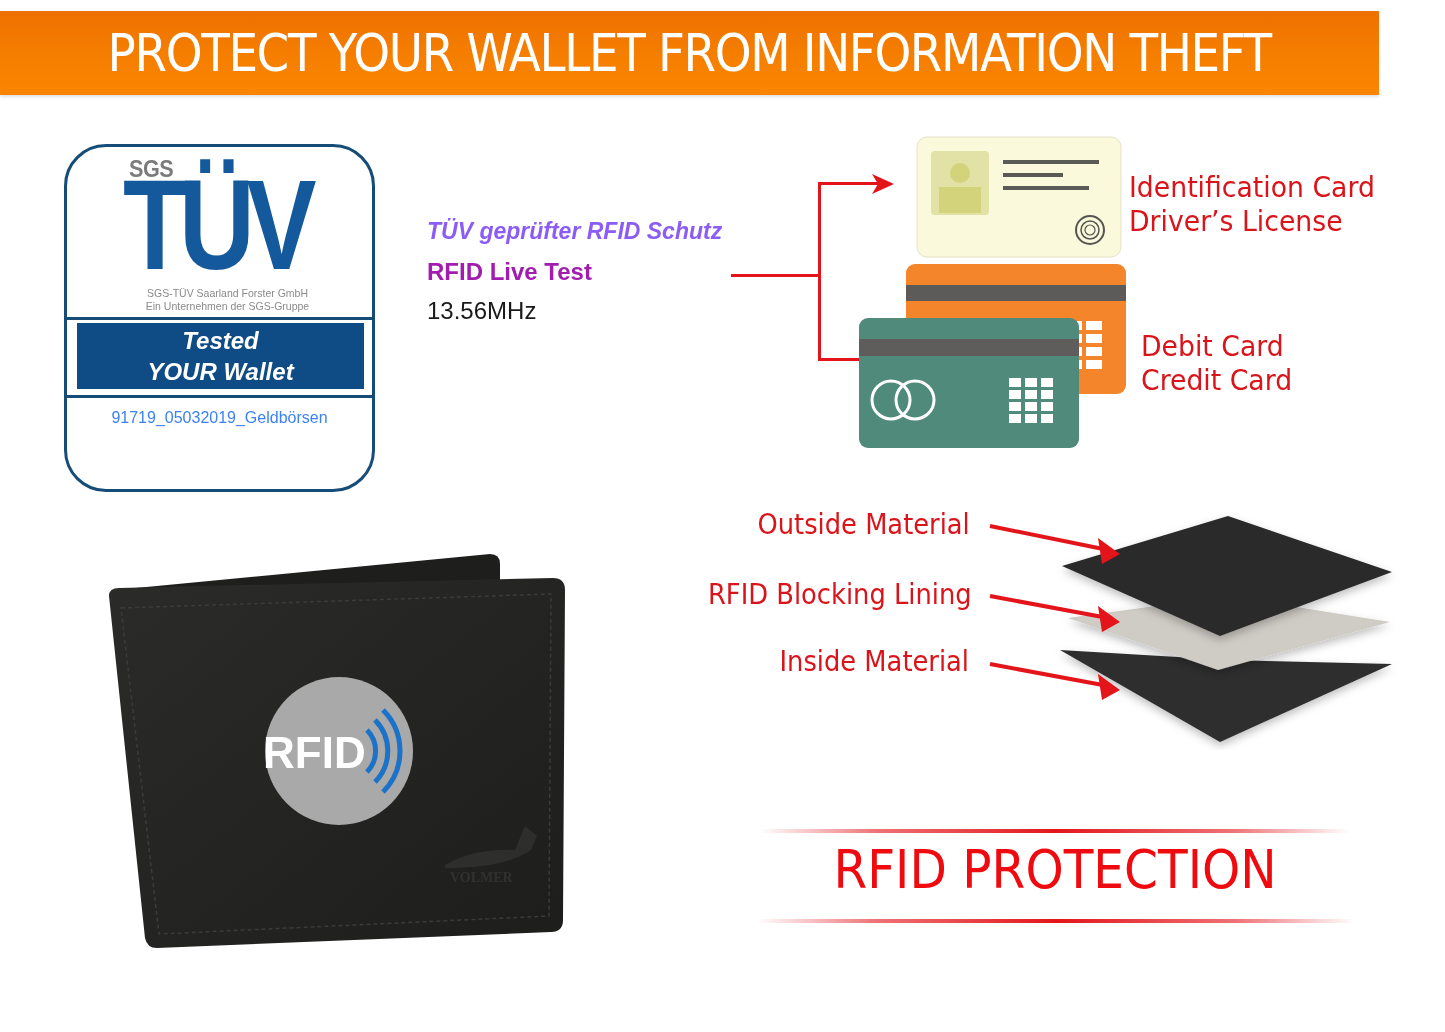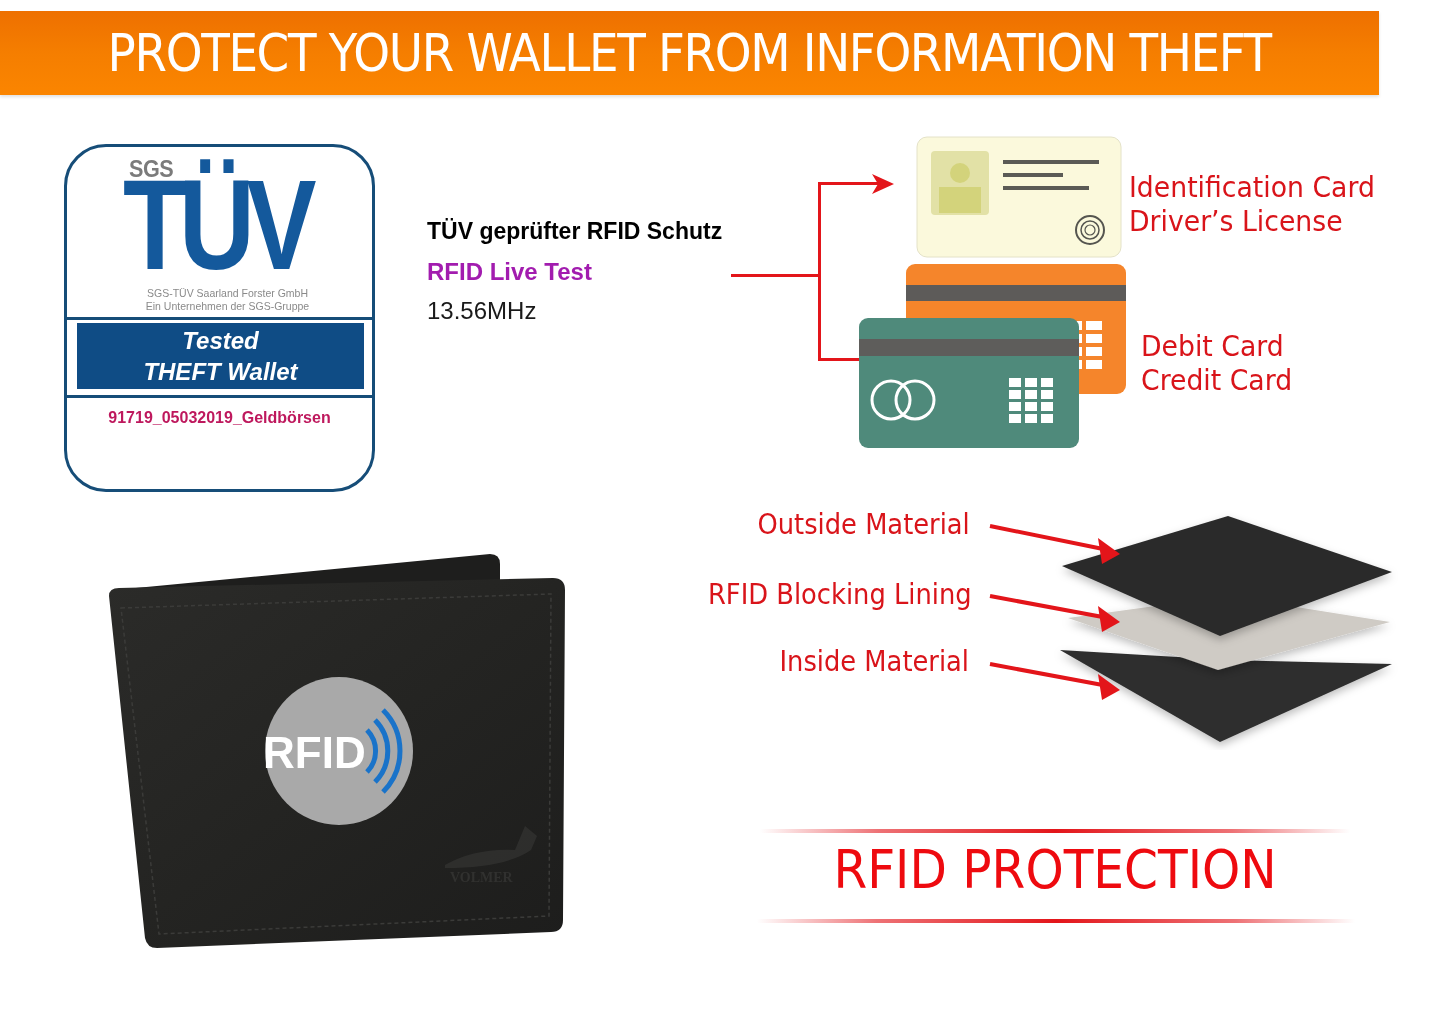--- a/index.html
+++ b/index.html
@@ -23,25 +23,25 @@
     border: 3px solid #164d78; border-radius: 42px; background: #fff; overflow: hidden;
   }
   .badge-sgs { position: absolute; left: 62px; top: 8px; font-weight: bold; font-size: 24px; color: #7b7b7b; letter-spacing: -0.5px; transform: scaleX(0.9); transform-origin: left; }
   .badge-tuv { position: absolute; left: 56px; top: 14px; font-weight: bold; font-size: 128px; color: #14599c; letter-spacing: -10px; line-height: 1; transform: scaleX(0.82); transform-origin: left; }
   .badge-small { position: absolute; left: 0; width: 100%; text-align: center; font-size: 10.5px; color: #8a8a8a; padding-left: 16px; }
   .badge-divider { position: absolute; left: 0; width: 100%; height: 3px; background: #164d78; }
   .badge-box {
     position: absolute; left: 10px; top: 176px; width: 287px; height: 66px; background: #0f4c85;
     color: #fff; text-align: center; font-weight: bold; font-size: 24px; line-height: 31px; padding-top: 2px; font-style: italic;
   }
-  .badge-code { position: absolute; left: 0; top: 262px; width: 100%; text-align: center; font-weight: bold; font-size: 16px; color: #be185d; }
+  .badge-code { position: absolute; left: 0; top: 262px; width: 100%; text-align: center; font-weight: normal; font-size: 16px; color: #3b82f6; }
 
   
   .info { position: absolute; left: 427px; top: 218px; }
-  .info-line1 { font-weight: bold; font-size: 23px; color: #000000; margin-bottom: 13px; }
+  .info-line1 { font-weight: bold; font-size: 23px; color: #8b5cf6; margin-bottom: 13px; font-style: italic; }
   .info-line2 { font-weight: bold; font-size: 24px; color: #a21caf; margin-bottom: 11px; }
   .info-line3 { font-size: 24px; color: #1a1a1a; }
 
   .redline { position: absolute; background: #e3151a; }
 
   .card-label { position: absolute; color: #d9141a; font-family: "DejaVu Sans", sans-serif; font-size: 29px; line-height: 34px; transform: scaleX(0.92); transform-origin: left; white-space: nowrap; }
   .layer-label { position: absolute; color: #d9141a; font-family: "DejaVu Sans", sans-serif; font-size: 28px; transform: scaleX(0.92); transform-origin: right; white-space: nowrap; text-align: right; }
 
   .protect-line { position: absolute; height: 4px; background: linear-gradient(90deg, rgba(226,20,26,0) 0%, rgba(226,20,26,0.6) 20%, #e3151a 50%, rgba(226,20,26,0.6) 80%, rgba(226,20,26,0) 100%); }
   .protect-title { position: absolute; left: 760px; top: 838px; width: 590px; text-align: center; color: #ee0a0f; font-family: "DejaVu Sans", sans-serif; font-size: 54px; transform: scaleX(0.9); white-space: nowrap; }
@@ -54,21 +54,21 @@
 </div>
 
 <div class="badge">
   <div class="badge-sgs">SGS</div>
   <div class="badge-tuv">TÜV</div>
   <div class="badge-small" style="top:140px">SGS-TÜV Saarland Forster GmbH</div>
   <div class="badge-small" style="top:153px">Ein Unternehmen der SGS-Gruppe</div>
   <div class="badge-divider" style="top:170px"></div>
   <div class="badge-box">
     <div>Tested</div>
-    <div>THEFT Wallet</div>
+    <div>YOUR Wallet</div>
   </div>
   <div class="badge-divider" style="top:248px"></div>
   <div class="badge-code">91719_05032019_Geldbörsen</div>
 </div>
 
 <div class="info">
   <div class="info-line1">TÜV geprüfter RFID Schutz</div>
   <div class="info-line2">RFID Live Test</div>
   <div class="info-line3">13.56MHz</div>
 </div>

